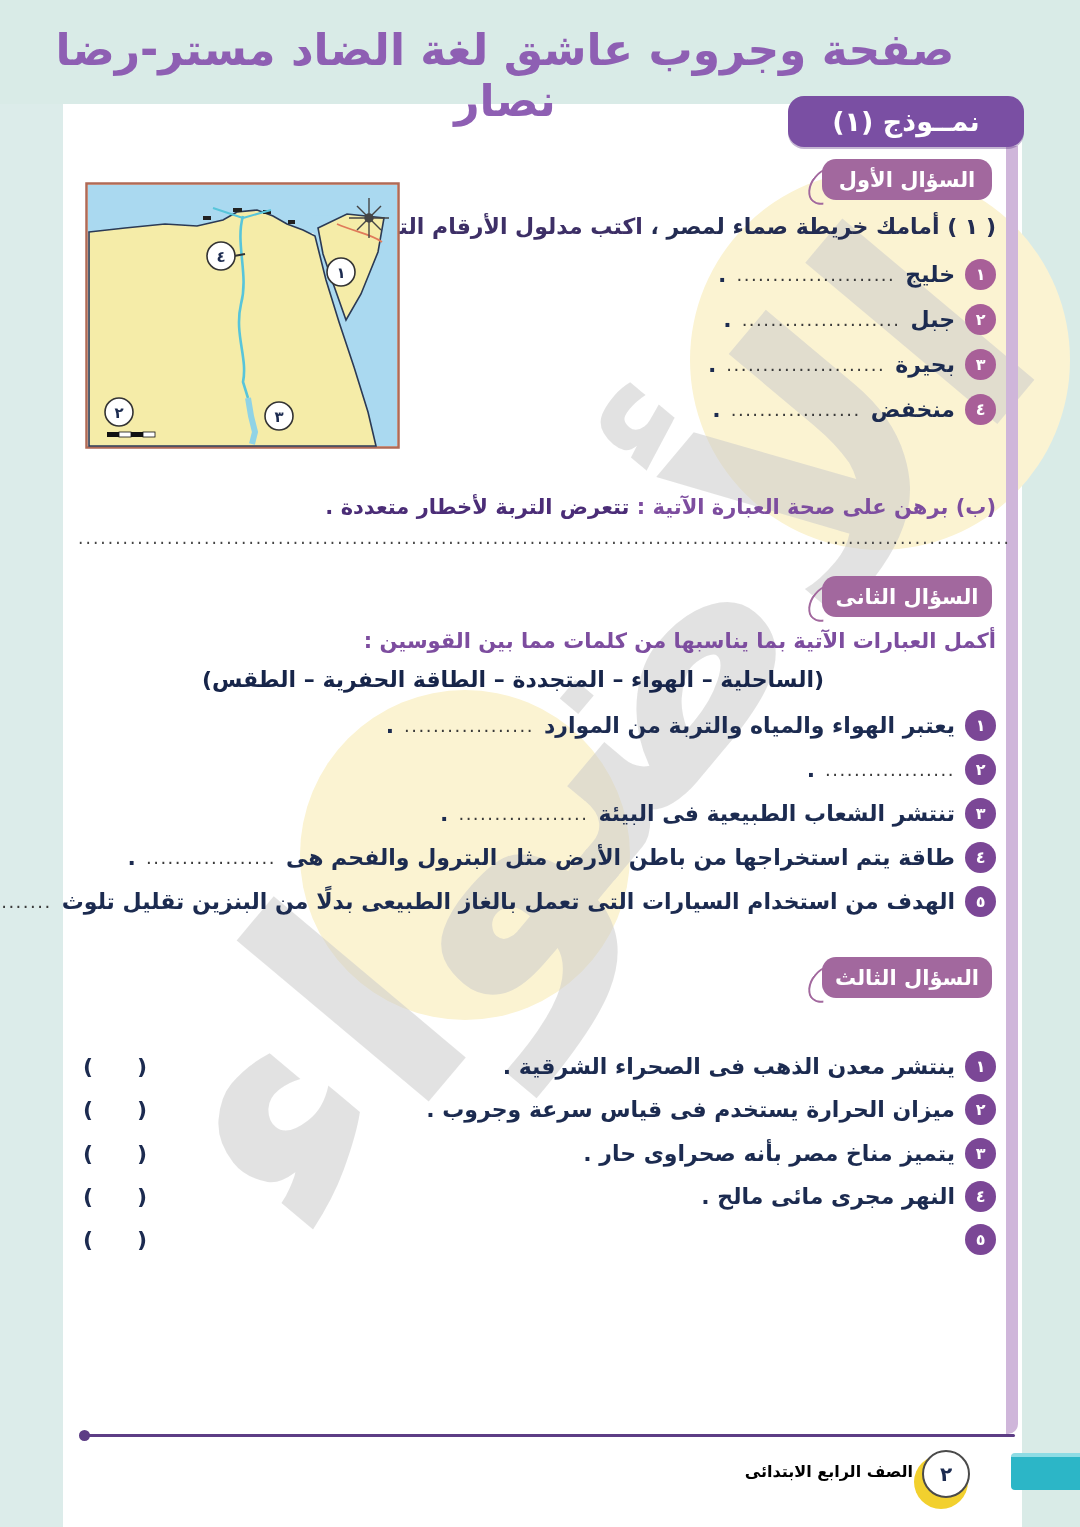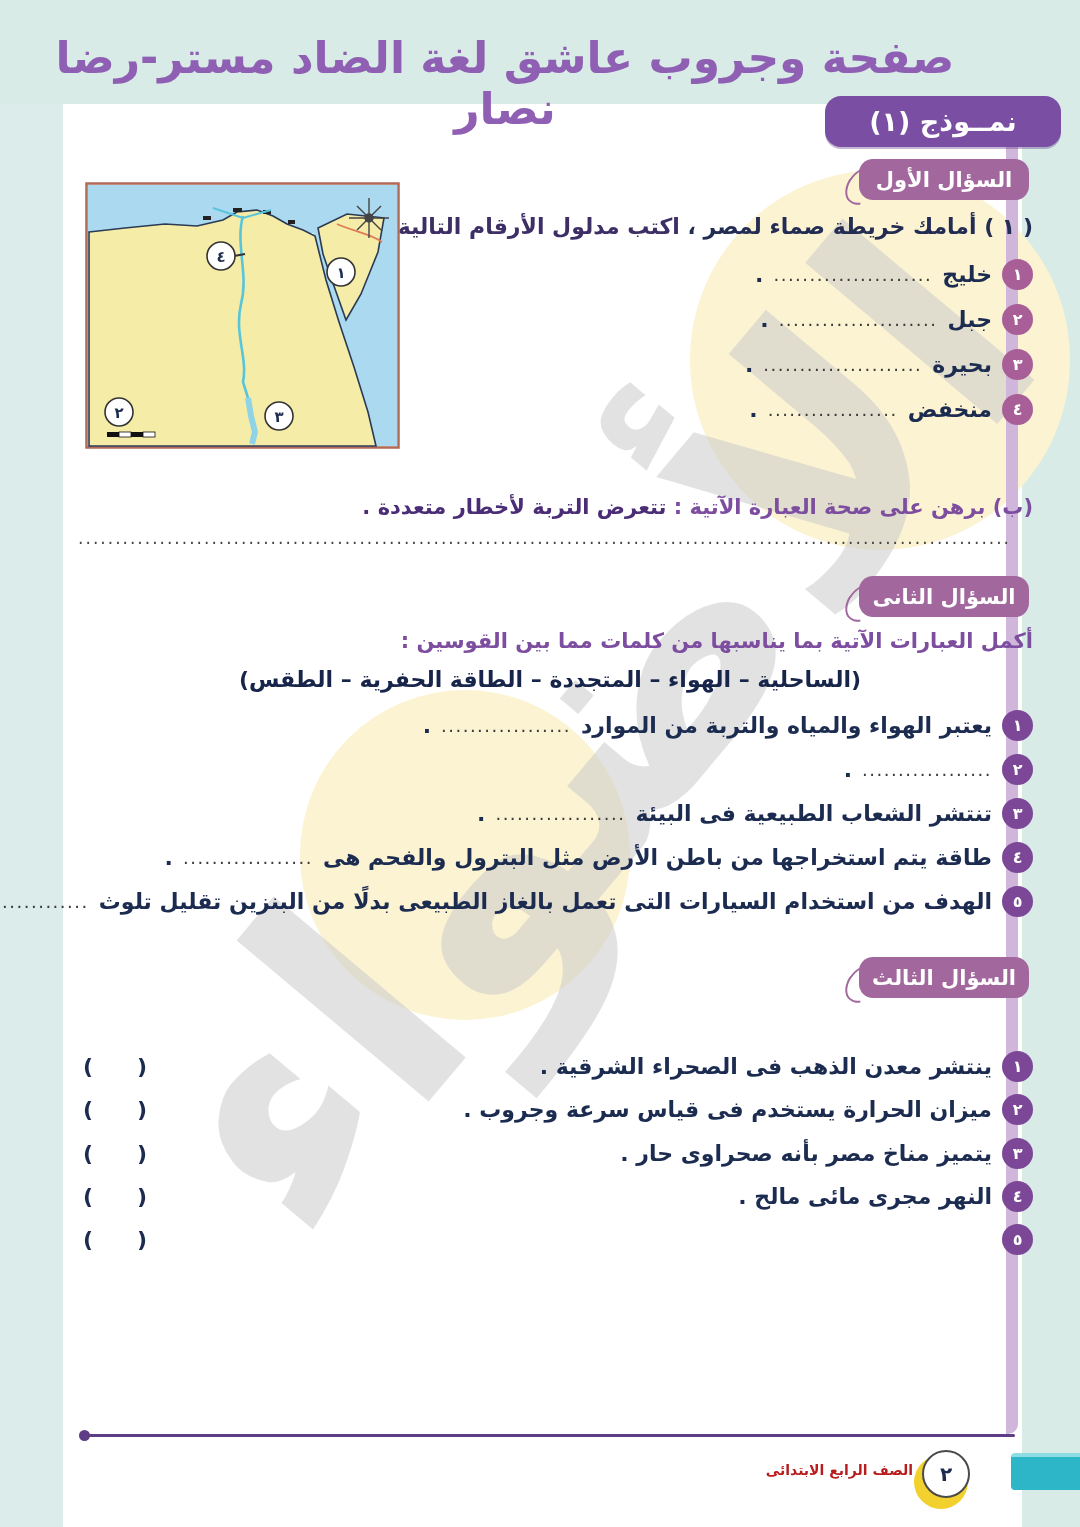--- a/index.html
+++ b/index.html
@@ -9,21 +9,21 @@
     background:#ffffff;
     overflow:hidden;
   }
   .page{position:relative;width:1080px;height:1527px;overflow:hidden;background:#fff;}
   
   .bg-top{position:absolute;left:0;top:0;width:1080px;height:104px;background:#d9ebe7;}
   .bg-left{position:absolute;left:0;top:104px;width:63px;height:1423px;background:#dcecea;}
   .bg-right{position:absolute;left:1022px;top:104px;width:58px;height:1423px;background:#d9ebe7;}
   
   .header-title{
-    position:absolute;top:32px;left:0;width:1010px;text-align:center;
+    position:absolute;top:24px;left:0;width:1010px;text-align:center;
     font-size:44px;font-weight:bold;color:#8e5fb3;z-index:3;
   }
   
   .wm-circle{position:absolute;border-radius:50%;background:#fbf3d2;z-index:1;}
   .wm-c1{left:690px;top:170px;width:380px;height:380px;}
   .wm-c2{left:300px;top:690px;width:330px;height:330px;}
   .wm-text{
     position:absolute;left:-160px;top:540px;width:1500px;z-index:1;
     font-size:330px;font-weight:bold;color:#cccccc;opacity:.55;
     transform:rotate(-50deg);transform-origin:50% 50%;white-space:nowrap;
@@ -69,21 +69,21 @@
   .bottom-line{left:22px;top:1330px;width:930px;height:3px;background:#5d3d85;border-radius:2px;}
   .bottom-line::before{content:"";position:absolute;left:-6px;top:-4px;width:11px;height:11px;border-radius:50%;background:#5d3d85;}
   
   .footer-teal{left:948px;top:1349px;width:170px;height:33px;background:#2cb6c7;border-top:4px solid #8edce4;border-radius:4px 0 0 4px;}
   .crescent{left:851px;top:1351px;width:54px;height:54px;border-radius:50%;background:#f2d02e;}
   .page-circle{
     left:859px;top:1346px;width:44px;height:44px;border-radius:50%;background:#fff;
     border:2.5px solid #4a4a4a;display:flex;align-items:center;justify-content:center;
     font-size:20px;font-weight:bold;color:#1c2b50;
   }
-  .grade-text{left:540px;top:1358px;width:310px;text-align:right;font-size:14px;font-weight:bold;color:#b91c1c;}
+  .grade-text{left:540px;top:1358px;width:310px;text-align:right;font-size:16px;font-weight:bold;color:#000000;}
   
   .map-wrap{left:22px;top:78px;width:315px;height:267px;}
   svg text{font-family:"DejaVu Sans", sans-serif;}
 </style>
 </head>
 <body>
 
 <div class="page">
   <div class="bg-top"></div>
   <div class="bg-left"></div>
@@ -92,21 +92,21 @@
   <div class="sheet">
     <div class="el side-band"></div>
   </div>
 
   <div class="wm-circle wm-c1"></div>
   <div class="wm-circle wm-c2"></div>
   <div class="wm-text">الأضواء</div>
 
   <div class="header-title">صفحة وجروب عاشق لغة الضاد مستر-رضا نصار</div>
 
-  <div class="sheet" style="background:transparent;padding-left:37px;">
+  <div class="sheet" style="background:transparent;">
 
     <div class="el model-badge">نمــوذج (١)</div>
 
     <div class="el q-badge" style="top:55px;">السؤال الأول</div>
 
     <div class="el intro-line" style="top:110px;">
       <span>( ١ ) أمامك خريطة صماء لمصر ،</span>
       <span style="color:#3d2f66;">اكتب مدلول الأرقام التالية :</span>
     </div>
 

